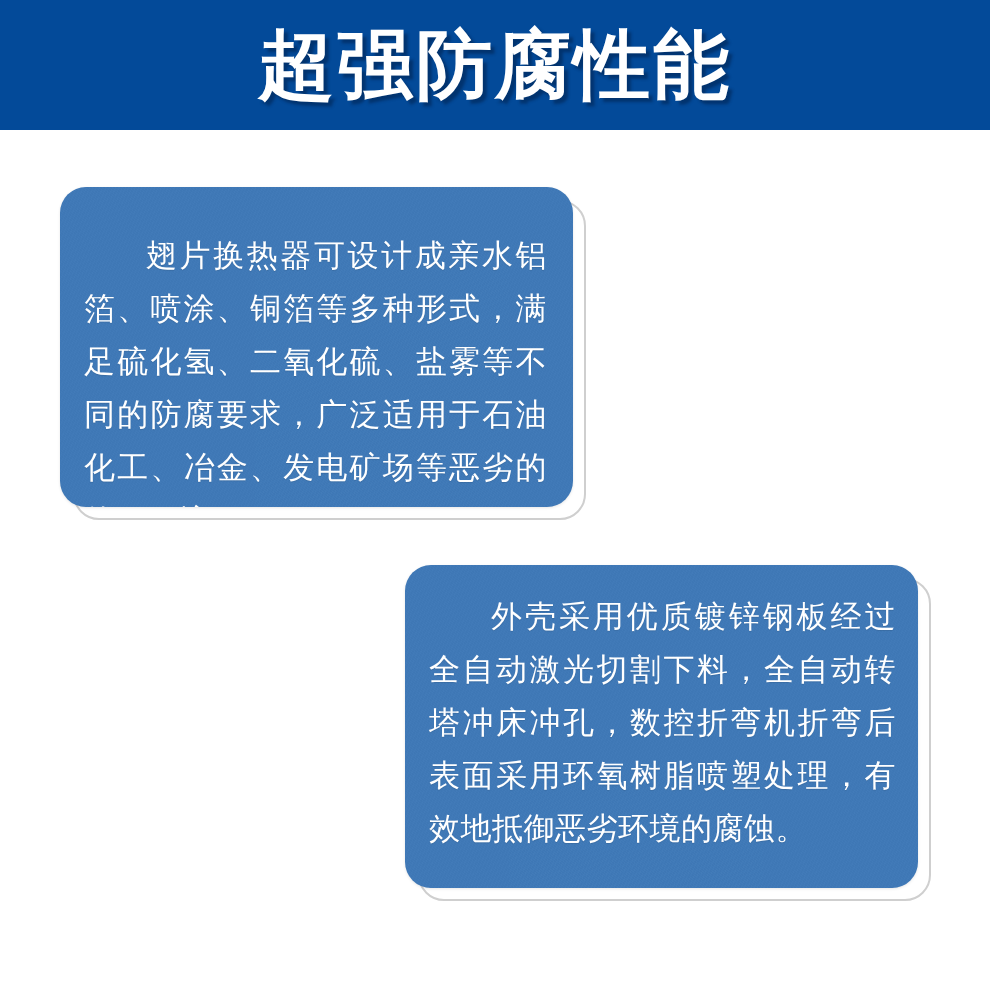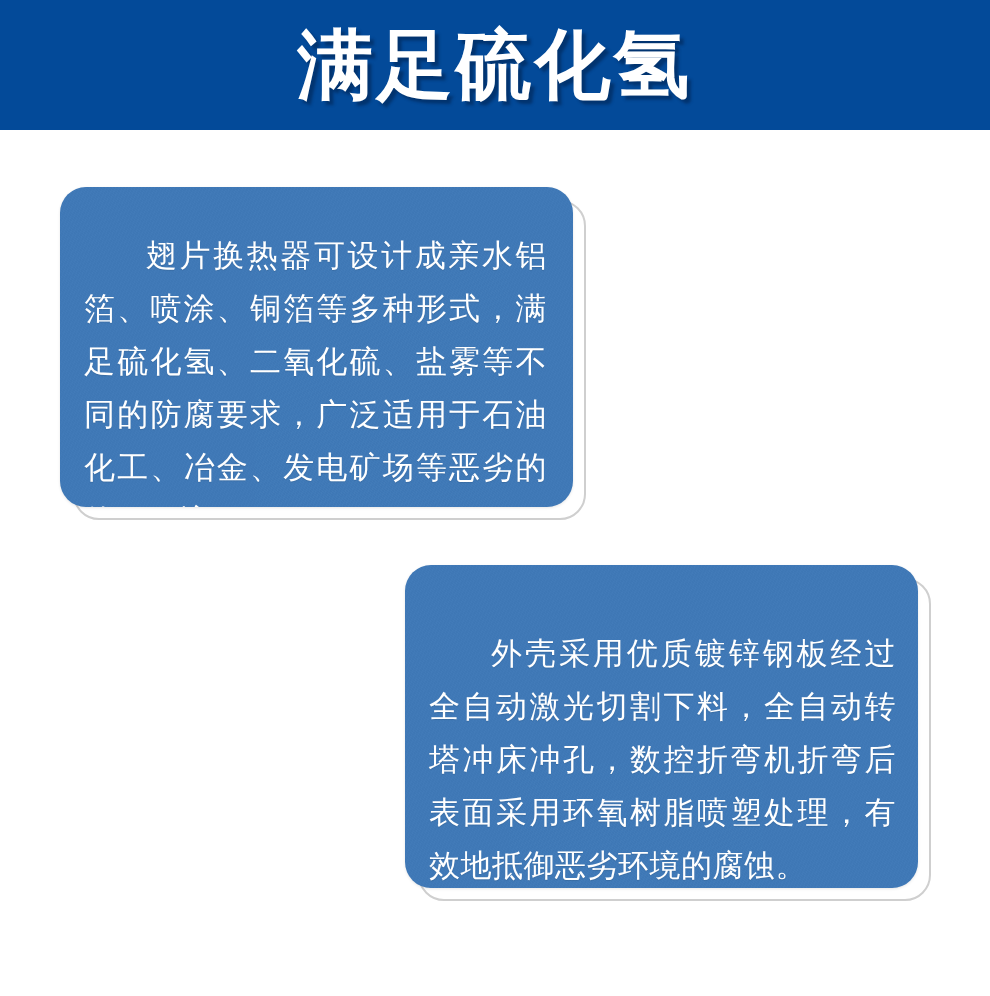--- a/index.html
+++ b/index.html
@@ -100,28 +100,28 @@
   }
 
   
   #card-two-wrap {
     left: 405px;
     top: 565px;
     width: 513px;
     height: 323px;
   }
   #card-two .card-text {
-    padding: 62px 22px 0 24px;
+    padding: 25px 22px 0 24px;
   }
 </style>
 </head>
 <body>
 
 <div class="banner">
-  <div class="banner-title">满足硫化氢</div>
+  <div class="banner-title">超强防腐性能</div>
 </div>
 
 <div class="card-wrap" id="card-one-wrap">
   <div class="card-outline"></div>
   <div class="card" id="card-one">
     <div class="card-texture"></div>
     <div class="card-text">翅片换热器可设计成亲水铝箔、喷涂、铜箔等多种形式，满足硫化氢、二氧化硫、盐雾等不同的防腐要求，广泛适用于石油化工、冶金、发电矿场等恶劣的使用环境。</div>
   </div>
 </div>
 

